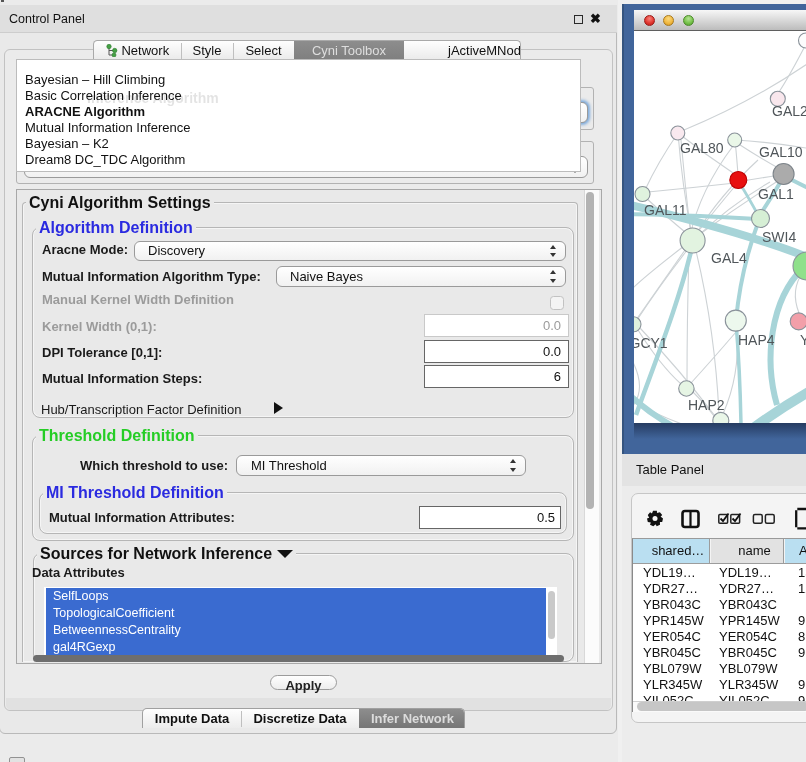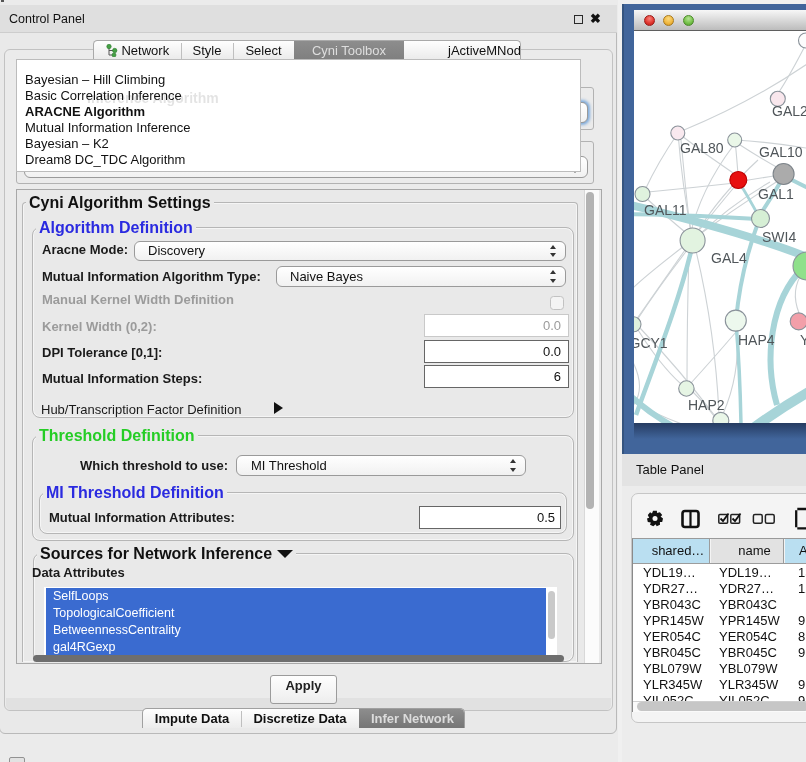--- a/index.html
+++ b/index.html
@@ -232,21 +232,21 @@
 
 <div class="grp" style="left:32px; top:227px; width:542px; height:191px;">
   <span class="gt" style="color:#2a2ae0;">Algorithm Definition</span>
 </div>
 <div class="lbl" style="left:42px; top:242px;">Aracne Mode:</div>
 <div class="combo" style="left:134px; top:241px; width:432px; height:20px; line-height:18px; padding-left:13px;">Discovery<span class="ar ar-up"></span><span class="ar ar-dn"></span></div>
 <div class="lbl" style="left:42px; top:269px;">Mutual Information Algorithm Type:</div>
 <div class="combo" style="left:276px; top:266px; width:290px; height:21px; line-height:19px; padding-left:13px;">Naive Bayes<span class="ar ar-up"></span><span class="ar ar-dn"></span></div>
 <div class="lbl dis" style="left:42px; top:292px;">Manual Kernel Width Definition</div>
 <div class="abs" style="left:550px; top:296px; width:14px; height:14px; background:#f4f4f4; border:1px solid #c2c2c2; border-radius:3.5px;"></div>
-<div class="lbl dis" style="left:42px; top:319px;">Kernel Width (0,2):</div>
+<div class="lbl dis" style="left:42px; top:319px;">Kernel Width (0,1):</div>
 <div class="field" style="left:424px; top:314px; width:145px; height:23px; line-height:21px; border-color:#c9c9c9; color:#9b9b9b;">0.0</div>
 <div class="lbl" style="left:42px; top:345px;">DPI Tolerance [0,1]:</div>
 <div class="field" style="left:424px; top:340px; width:145px; height:23px; line-height:21px;">0.0</div>
 <div class="lbl" style="left:42px; top:371px;">Mutual Information Steps:</div>
 <div class="field" style="left:424px; top:365px; width:145px; height:23px; line-height:21px;">6</div>
 <div class="abs" style="left:41px; top:402px; font-size:13px; color:#1a1a1a;">Hub/Transcription Factor Definition</div>
 <div class="abs" style="left:274px; top:402px; width:0; height:0; border-top:6.5px solid transparent; border-bottom:6.5px solid transparent; border-left:9px solid #111;"></div>
 
 <div class="grp" style="left:32px; top:435px; width:542px; height:106px;">
   <span class="gt" style="color:#25cd25;">Threshold Definition</span>
@@ -261,21 +261,21 @@
 
 <div class="grp" style="left:33px; top:553px; width:541px; height:109px;">
   <span class="gt">Sources for Network Inference <span style="display:inline-block; width:0; height:0; border-left:8px solid transparent; border-right:8px solid transparent; border-top:8px solid #111; vertical-align:1px;"></span></span>
 </div>
 <div class="lbl" style="left:32px; top:565px;">Data Attributes</div>
 <div class="abs" style="left:44px; top:587px; width:513px; height:68px; background:#fff;"></div>
 <div class="abs" style="left:46px; top:588px; width:500px; height:67px; background:#3a6bd0; font-size:12.5px; color:#fff; line-height:17px; padding-left:7px;">SelfLoops<br>TopologicalCoefficient<br>BetweennessCentrality<br>gal4RGexp</div>
 <div class="abs" style="left:548px; top:591px; width:7px; height:48px; background:#c9c9c9; border-radius:3.5px;"></div>
 <div class="abs" style="left:33px; top:655px; width:531px; height:7px; background:#6e6e6e; border-radius:3.5px;"></div>
 
-<div class="abs" style="left:270px; top:675px; width:67px; height:29px; background:linear-gradient(#fefefe,#ededed); border:1px solid #9b9b9b; border-radius:3px; font-size:13px; font-weight:600; line-height:19px; text-align:center; color:#222;">Apply</div>
+<div class="abs" style="left:270px; top:675px; width:67px; height:15px; background:linear-gradient(#fefefe,#ededed); border:1px solid #9b9b9b; border-radius:9px; font-size:13px; font-weight:600; line-height:19px; text-align:center; color:#222;">Apply</div>
 
 <div class="abs" style="left:142px; top:707.5px; width:323px; height:20px; border:1px solid #a0a0a0; border-bottom:none; border-radius:5px 5px 0 0; background:linear-gradient(#fefefe,#ececec); overflow:hidden;">
   <div class="abs" style="left:0; top:0; width:98px; height:20px; font-size:13px; font-weight:bold; line-height:20px; text-align:center; color:#111;">Impute Data</div>
   <div class="abs" style="left:98px; top:2px; width:1px; height:16px; background:#bfbfbf;"></div>
   <div class="abs" style="left:98px; top:0; width:118px; height:20px; font-size:13px; font-weight:bold; line-height:20px; text-align:center; color:#111;">Discretize Data</div>
   <div class="abs" style="left:216px; top:0; width:107px; height:20px; background:linear-gradient(#8d8d8d,#757575); font-size:13px; font-weight:bold; line-height:20px; text-align:center; color:#dcdcdc;">Infer Network</div>
 </div>
 
 <div class="abs" style="left:9px; top:757px; width:16px; height:10px; background:#e2e2e2; border:1.5px solid #929292; border-radius:2px;"></div>
 

